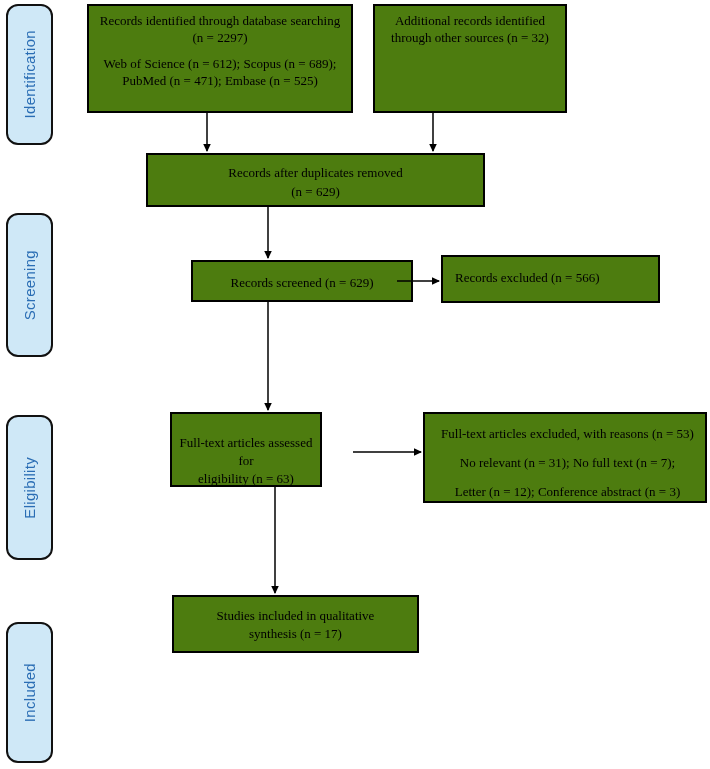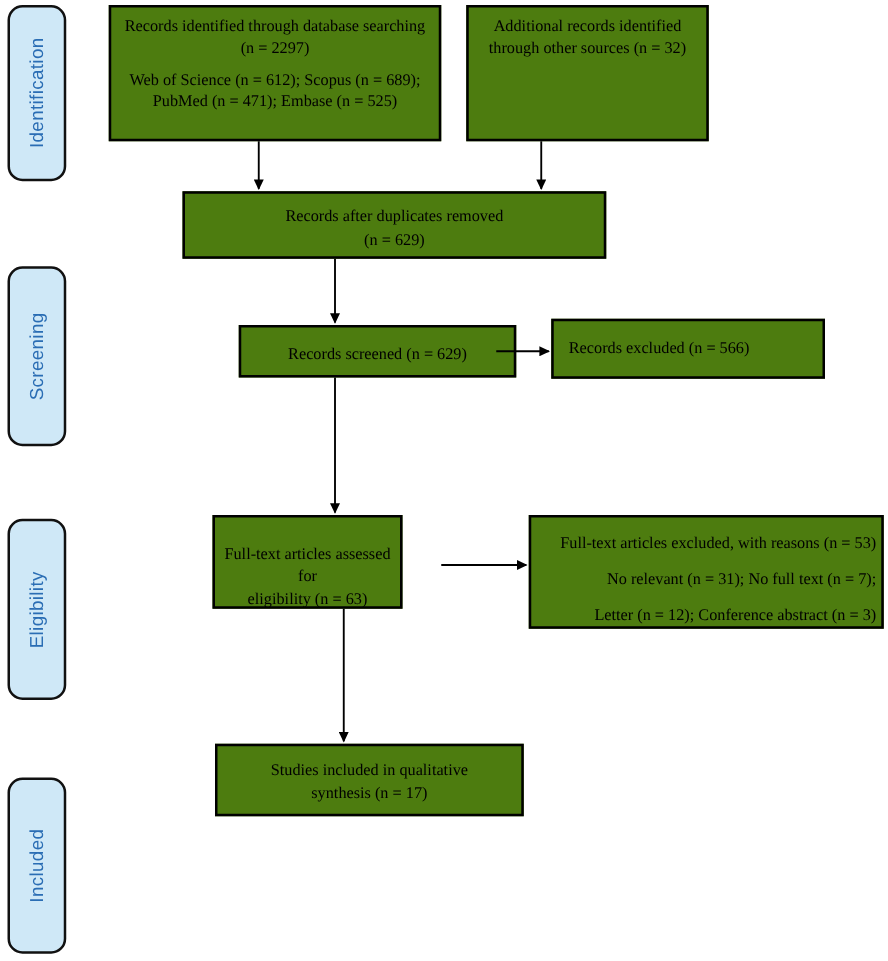--- a/index.html
+++ b/index.html
@@ -49,21 +49,21 @@
     line-height: 17px;
     color: #000000;
     text-align: center;
   }
   .box-identified        { left: 87px;  top: 4px;   width: 266px; height: 109px; padding-top: 6px; }
   .box-additional        { left: 373px; top: 4px;   width: 194px; height: 109px; padding-top: 6px; }
   .box-deduped           { left: 146px; top: 153px; width: 339px; height: 54px;  padding-top: 8px; line-height: 19px; }
   .box-screened          { left: 175px; top: 260px; width: 222px; height: 42px;  padding-top: 12px; margin-left: 16px; }
   .box-excluded          { left: 441px; top: 255px; width: 219px; height: 48px;  padding: 12px 6px 0 12px; text-align: left; }
   .box-fulltext          { left: 170px; top: 412px; width: 152px; height: 75px;  padding-top: 20px; line-height: 18px; }
-  .box-fulltext-excluded { left: 423px; top: 412px; width: 284px; height: 91px;  padding: 5px 4px 0 9px; text-align: right; }
+  .box-fulltext-excluded { left: 423px; top: 412px; width: 284px; height: 91px;  padding: 5px 4px 0 9px; text-align: center; }
   .box-fulltext-excluded .line { line-height: 29px; }
   .box-included-studies  { left: 172px; top: 595px; width: 247px; height: 58px;  padding-top: 10px; line-height: 18px; }
   .gap { margin-top: 9px; }
 
   
   svg.arrows {
     position: absolute;
     left: 0; top: 0;
     width: 710px; height: 769px;
     pointer-events: none;

